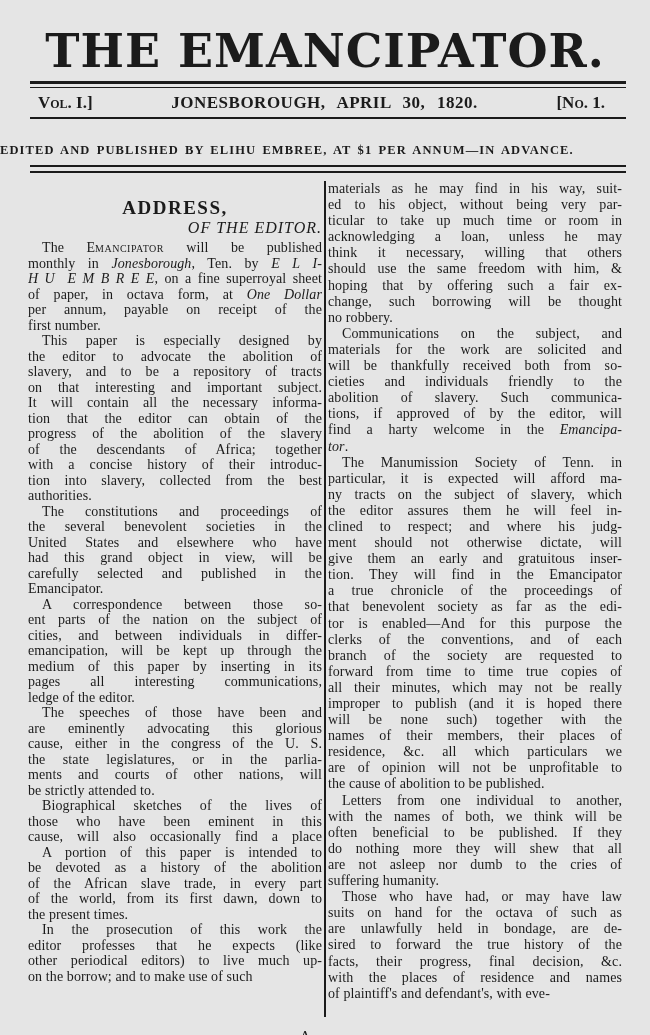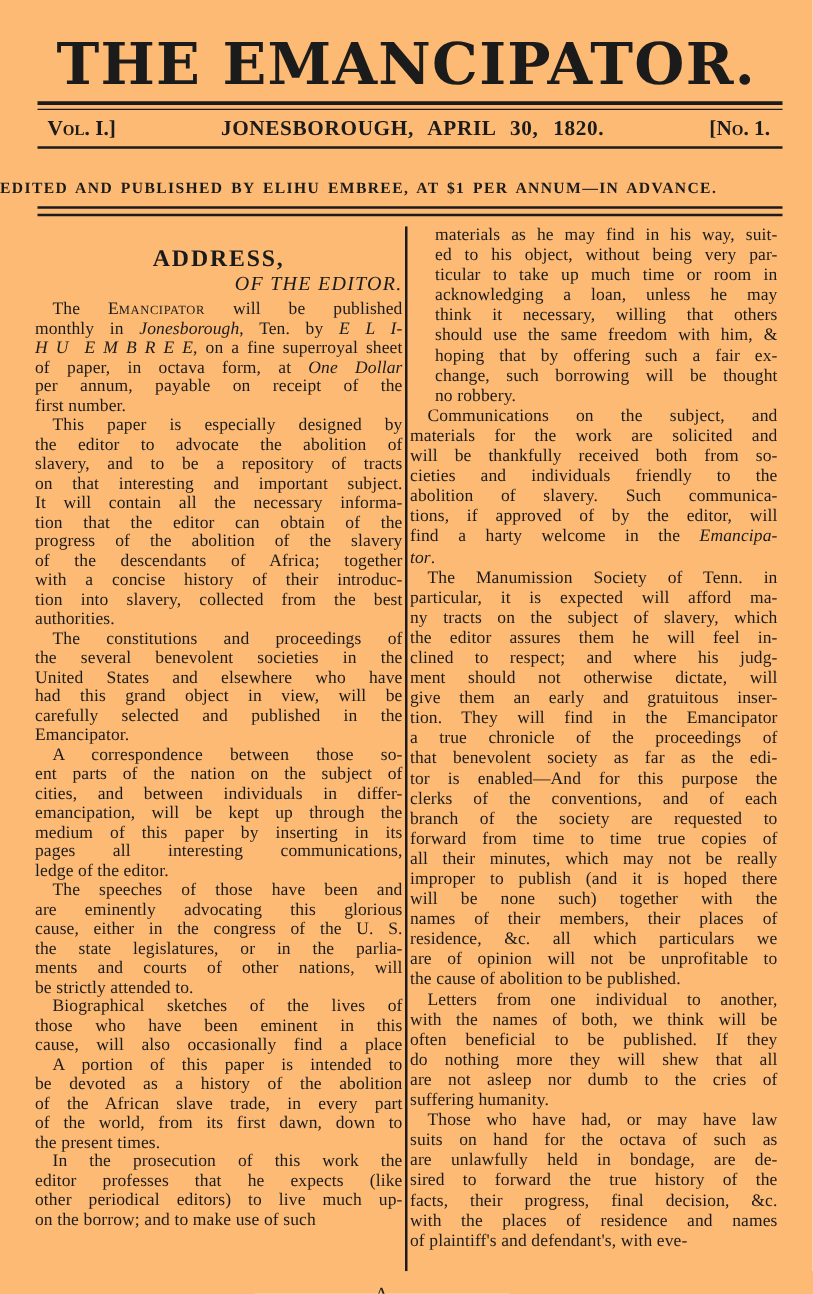--- a/index.html
+++ b/index.html
@@ -1,46 +1,46 @@
 <!DOCTYPE html>
 <html><head>
 <meta charset="utf-8">
 <title>The Emancipator</title>
 <style>
   html,body{margin:0;padding:0;background:#ffffff;}
   body{width:650px;height:1035px;overflow:hidden;
        font-family:"Liberation Serif","DejaVu Serif",serif;color:#1b1b1b;}
-  .page{position:relative;width:650px;height:1035px;background:#fdba74;overflow:hidden;}
+  .page{position:relative;width:650px;height:1035px;background:#e5e5e5;overflow:hidden;}
 
   
   .masthead{margin:0;padding-top:26px;text-align:center;
             font-family:"DejaVu Serif","Liberation Serif",serif;
             font-weight:bold;font-size:46px;line-height:50px;letter-spacing:1px;}
   .rule{margin-left:30px;margin-right:24px;}
   .rule-double{margin-top:5px;height:3px;border-top:3px solid #1b1b1b;border-bottom:1px solid #1b1b1b;}
   .dateline{display:flex;justify-content:space-between;align-items:baseline;
-            margin:5px 34px 4px 38px;font-size:17px;font-weight:bold;}
+            margin:5px 45px 4px 38px;font-size:17px;font-weight:bold;}
   .smallcaps{font-variant:small-caps;}
   .dateline-center{letter-spacing:.5px;word-spacing:7px;}
   .rule-single{height:0;border-top:2px solid #1b1b1b;}
   .imprint{text-align:left;font-weight:bold;font-size:12.5px;
            letter-spacing:1.1px;word-spacing:2px;margin:24px 0 7px;}
   .rule-thick{height:4px;border-top:2px solid #1b1b1b;border-bottom:2px solid #1b1b1b;}
 
   
   .columns{display:flex;margin:8px 24px 0 28px;height:836px;overflow:hidden;}
   .col{width:294px;font-size:14px;line-height:15.5px;letter-spacing:.1px;}
   .col-right{line-height:16.1px;}
   .divider{width:2px;background:#1b1b1b;margin:0 2px 0 2px;flex:none;}
   .head-1{text-align:center;font-weight:bold;font-size:19px;line-height:21px;
           letter-spacing:1.5px;margin-top:16px;}
   .head-2{text-align:right;font-weight:normal;font-style:italic;font-size:16px;
           line-height:19px;letter-spacing:1px;margin-bottom:3px;}
   .para{margin-top:0;}
-  .para:first-child{margin-top:0;margin-left:20px;}
+  .para:first-child{margin-top:0;}
   .ln{text-align:justify;text-align-last:justify;}
   .ln.last{text-align-last:left;}
   .ln.first{text-indent:14px;}
   sc{font-variant:small-caps;letter-spacing:.5px;}
 
   
   .signature{text-align:center;font-size:15px;margin-top:11px;transform:translateX(-18px);}
 </style>
 </head>
 <body>

